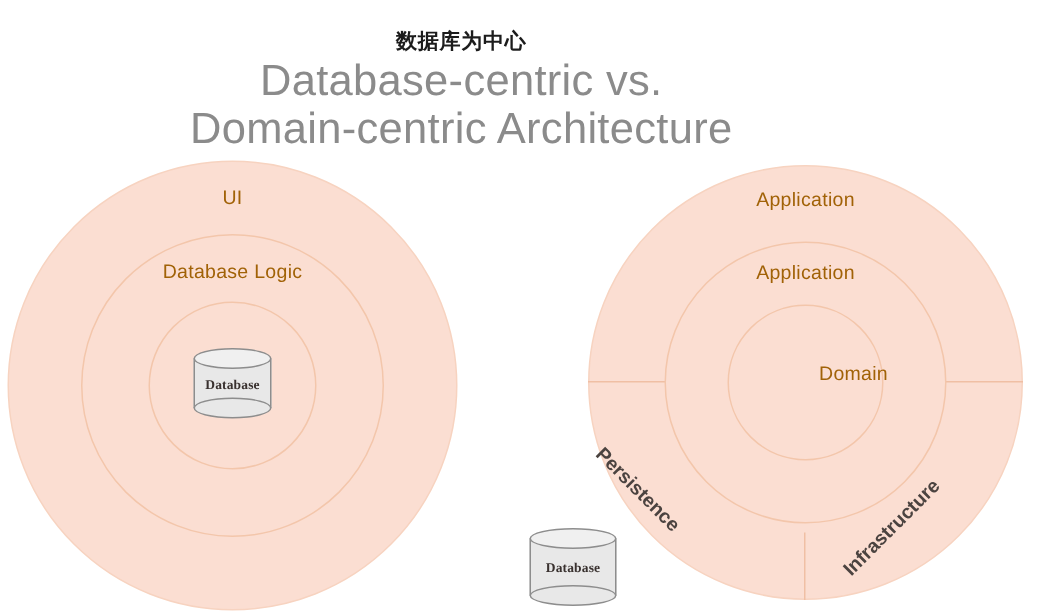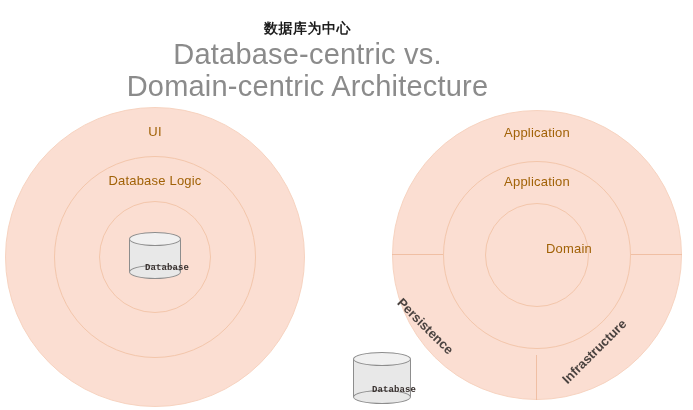--- a/index.html
+++ b/index.html
@@ -119,32 +119,31 @@
     top: 0;
     width: 100%;
     height: 14px;
     border-radius: 50%;
     background: #f0f0f0;
     border: 1px solid #8d8d8d;
     box-sizing: border-box;
   }
   .cyl-text {
     position: absolute;
-    left: 12px;
+    left: 0;
     top: 0;
     width: 100%;
     height: 100%;
     display: flex;
     align-items: center;
     justify-content: center;
-    font-family: Liberation Mono, monospace;
+    font-family: Liberation Serif, serif;
     font-weight: 700;
     color: #39312f;
     letter-spacing: 0.1px;
-    margin-top: 12px;
   }
 </style>
 </head>
 <body>
 
 <div class="header">
   <div class="cn-annotation cn-top">数据库为中心</div>
   <div class="main-title">
     <span class="tline">Database-centric vs.</span>
     <span class="tline">Domain-centric Architecture</span>

